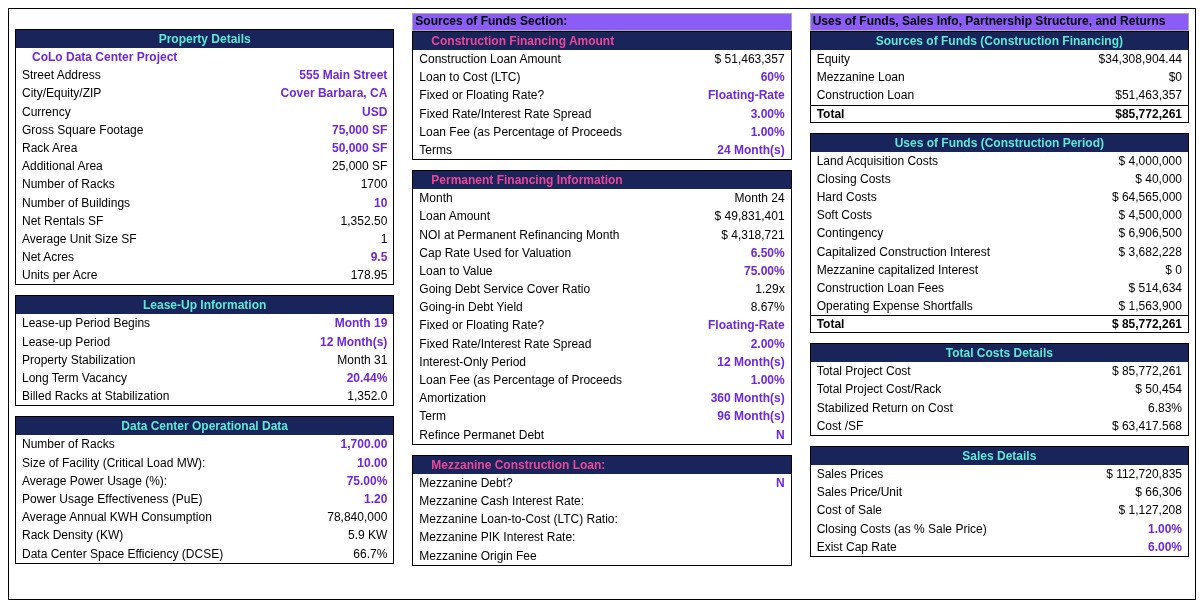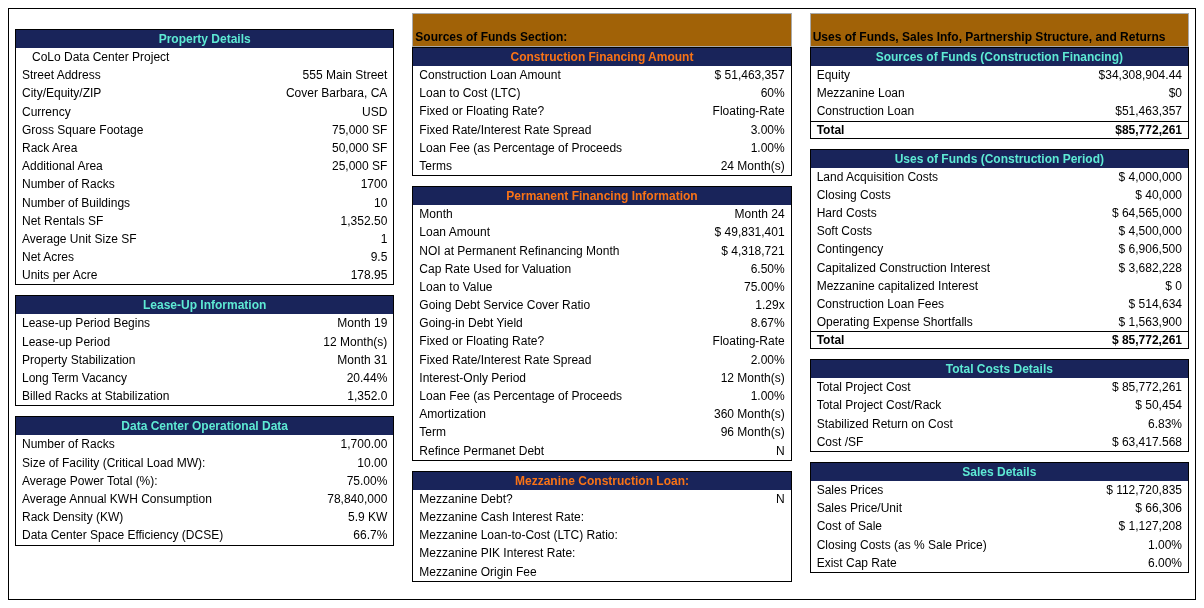--- a/index.html
+++ b/index.html
@@ -19,52 +19,52 @@
     padding: 4px 6px;
     height: 592px;
     overflow: hidden;
   }
   .col {
     flex: 1 1 0;
     min-width: 0;
   }
   .section-label {
     font-weight: bold;
-    padding: 16px 4px 2px 2px;
-    background: #a16207;
+    padding: 0 4px 2px 2px;
+    background: #8b5cf6;
     margin-bottom: 0;
     border: 1px solid #aaa;
   }
   .panel {
     border: 1px solid #000;
     margin-bottom: 10px;
   }
   .panel-header {
     background: #19245a;
     color: #5eead4;
     font-weight: bold;
     text-align: center;
     padding: 2px 4px;
   }
   .panel-sub {
     background: #19245a;
-    color: #f97316;
+    color: #ec4899;
     font-weight: bold;
-    text-align: center;
-    padding: 2px 11px;
+    text-align: left;
+    padding: 2px 18px;
   }
   .row {
     display: flex;
     justify-content: space-between;
     padding: 1px 6px;
     line-height: 1.35;
   }
   .row .label { flex: 1 1 auto; text-align: left; }
   .row .value { flex: 0 0 auto; text-align: right; white-space: nowrap; padding-left: 10px; }
-  .blue { color: #000000; }
+  .blue { color: #6d28d9; font-weight: bold; }
   .total-row {
     display: flex;
     justify-content: space-between;
     padding: 1px 6px;
     font-weight: bold;
     border-top: 1px solid #000;
     gap: 28px;
   }
   .spacer-top { height: 16px; }
 </style>
@@ -164,22 +164,26 @@
       <div>
           <div class="row">
             <span class="label">Number of Racks</span>
             <span class="value blue">1,700.00</span>
           </div>
           <div class="row">
             <span class="label">Size of Facility (Critical Load MW):</span>
             <span class="value blue">10.00</span>
           </div>
           <div class="row">
-            <span class="label">Average Power Total (%):</span>
+            <span class="label">Average Power Usage (%):</span>
             <span class="value blue">75.00%</span>
+          </div>
+          <div class="row">
+            <span class="label">Power Usage Effectiveness (PuE)</span>
+            <span class="value blue">1.20</span>
           </div>
           <div class="row">
             <span class="label">Average Annual KWH Consumption</span>
             <span class="value">78,840,000</span>
           </div>
           <div class="row">
             <span class="label">Rack Density (KW)</span>
             <span class="value">5.9 KW</span>
           </div>
           <div class="row">

